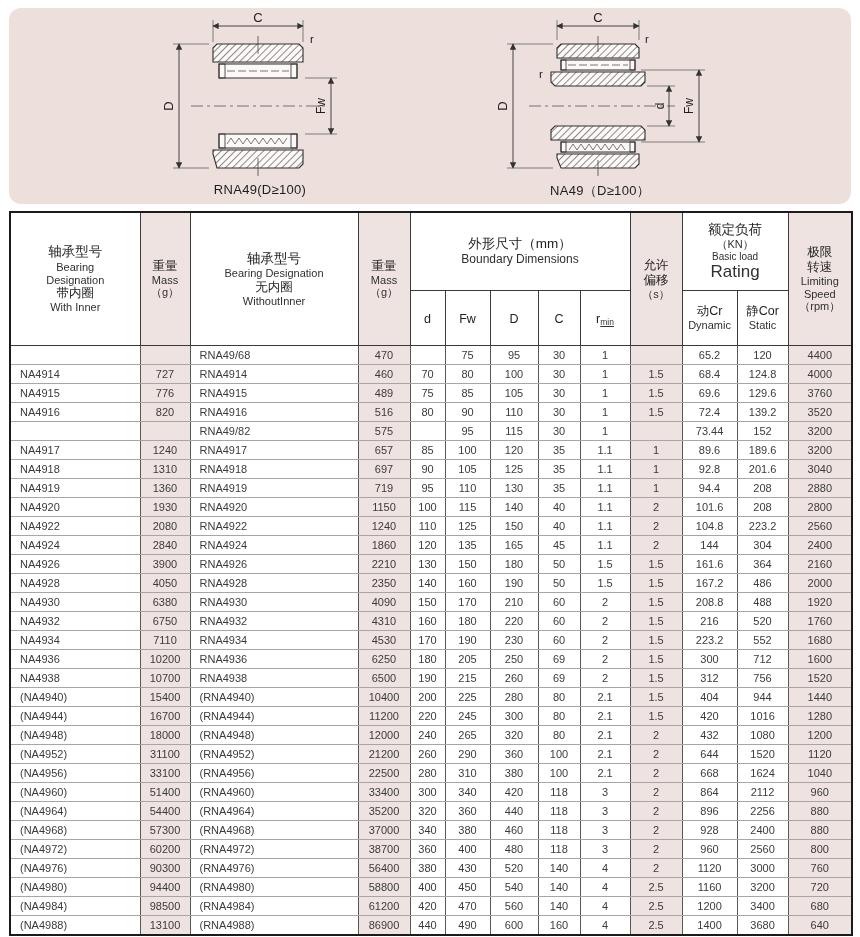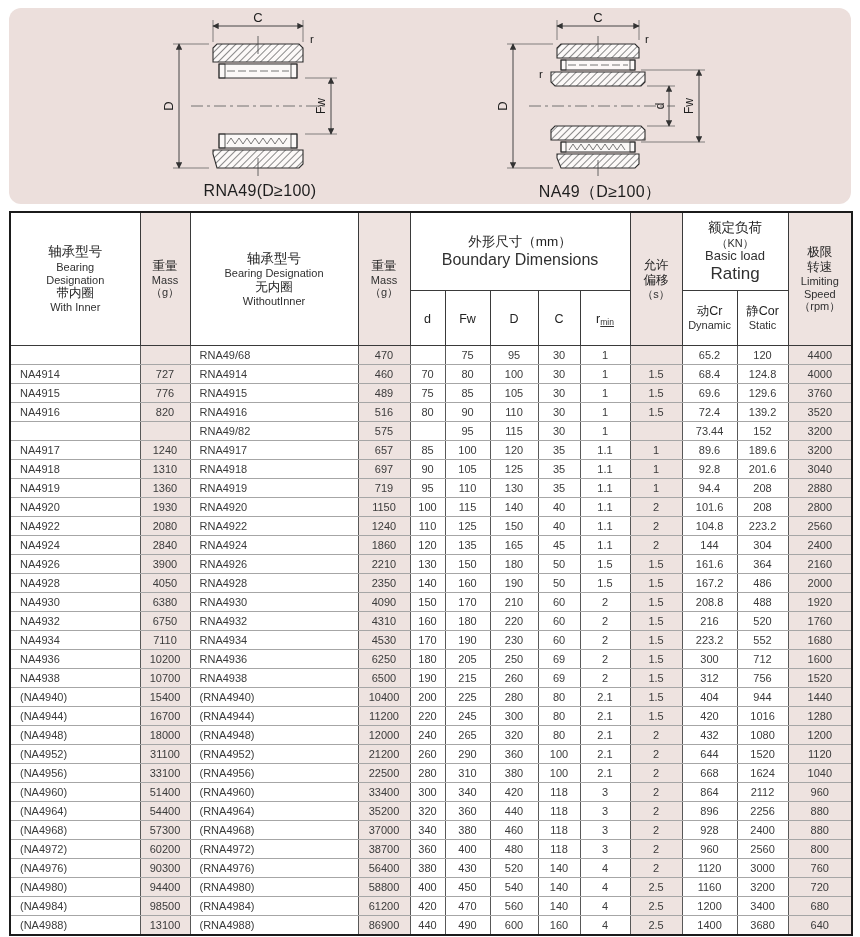--- a/index.html
+++ b/index.html
@@ -8,21 +8,21 @@
 
   .panel{
     background:var(--panel-bg,#ecdfdc);
     border-radius:12px;
     height:196px;
     display:flex;justify-content:center;gap:90px;
     padding-top:2px;box-sizing:border-box;
   }
   .fig{display:flex;flex-direction:column;align-items:center;}
   .fig svg{display:block;}
-  .caption{font-size:16px;color:#1e1e1e;margin-top:-6px;letter-spacing:.3px;}
+  .caption{font-size:13px;color:#1e1e1e;margin-top:-6px;letter-spacing:.3px;}
 
   table{border-collapse:collapse;table-layout:fixed;width:842px;margin-top:7px;border:2.5px solid #1b1b1b;}
   thead th{
     border:1px solid #3a3a3a;font-weight:normal;text-align:center;vertical-align:middle;padding:1px 0;
   }
   .zh{font-size:13.5px;color:#1f1f1f;line-height:1.25;}
   .zhs{font-size:12.5px;color:#1f1f1f;line-height:1.2;}
   .en{font-size:11px;color:#303030;line-height:1.12;}
   .dim{font-size:12.5px;color:#222;}
   .sub{font-size:8.5px;vertical-align:-2px;text-decoration:underline;}
@@ -182,31 +182,31 @@
           <div class="zhs">无内圈</div>
           <div class="en">WithoutInner</div>
         </th>
         <th rowspan="2" class="shade">
           <div class="zhs">重量</div>
           <div class="en">Mass</div>
           <div class="en">（g）</div>
         </th>
         <th colspan="5">
           <div class="zh">外形尺寸（mm）</div>
-          <div class="en" style="font-size:16px">Boundary Dimensions</div>
+          <div class="en" style="font-size:12px">Boundary Dimensions</div>
         </th>
         <th rowspan="2" class="shade">
           <div class="zhs">允许</div>
           <div class="zhs">偏移</div>
           <div class="en">（s）</div>
         </th>
         <th colspan="2">
           <div class="zh">额定负荷</div>
           <div class="en">（KN）</div>
-          <div class="en" style="font-size:13px">Basic load</div>
+          <div class="en" style="font-size:10px">Basic load</div>
           <div class="en" style="font-size:17px">Rating</div>
         </th>
         <th rowspan="2" class="shade">
           <div class="zhs">极限</div>
           <div class="zhs">转速</div>
           <div class="en">Limiting</div>
           <div class="en">Speed</div>
           <div class="en">（rpm）</div>
         </th>
       </tr>

